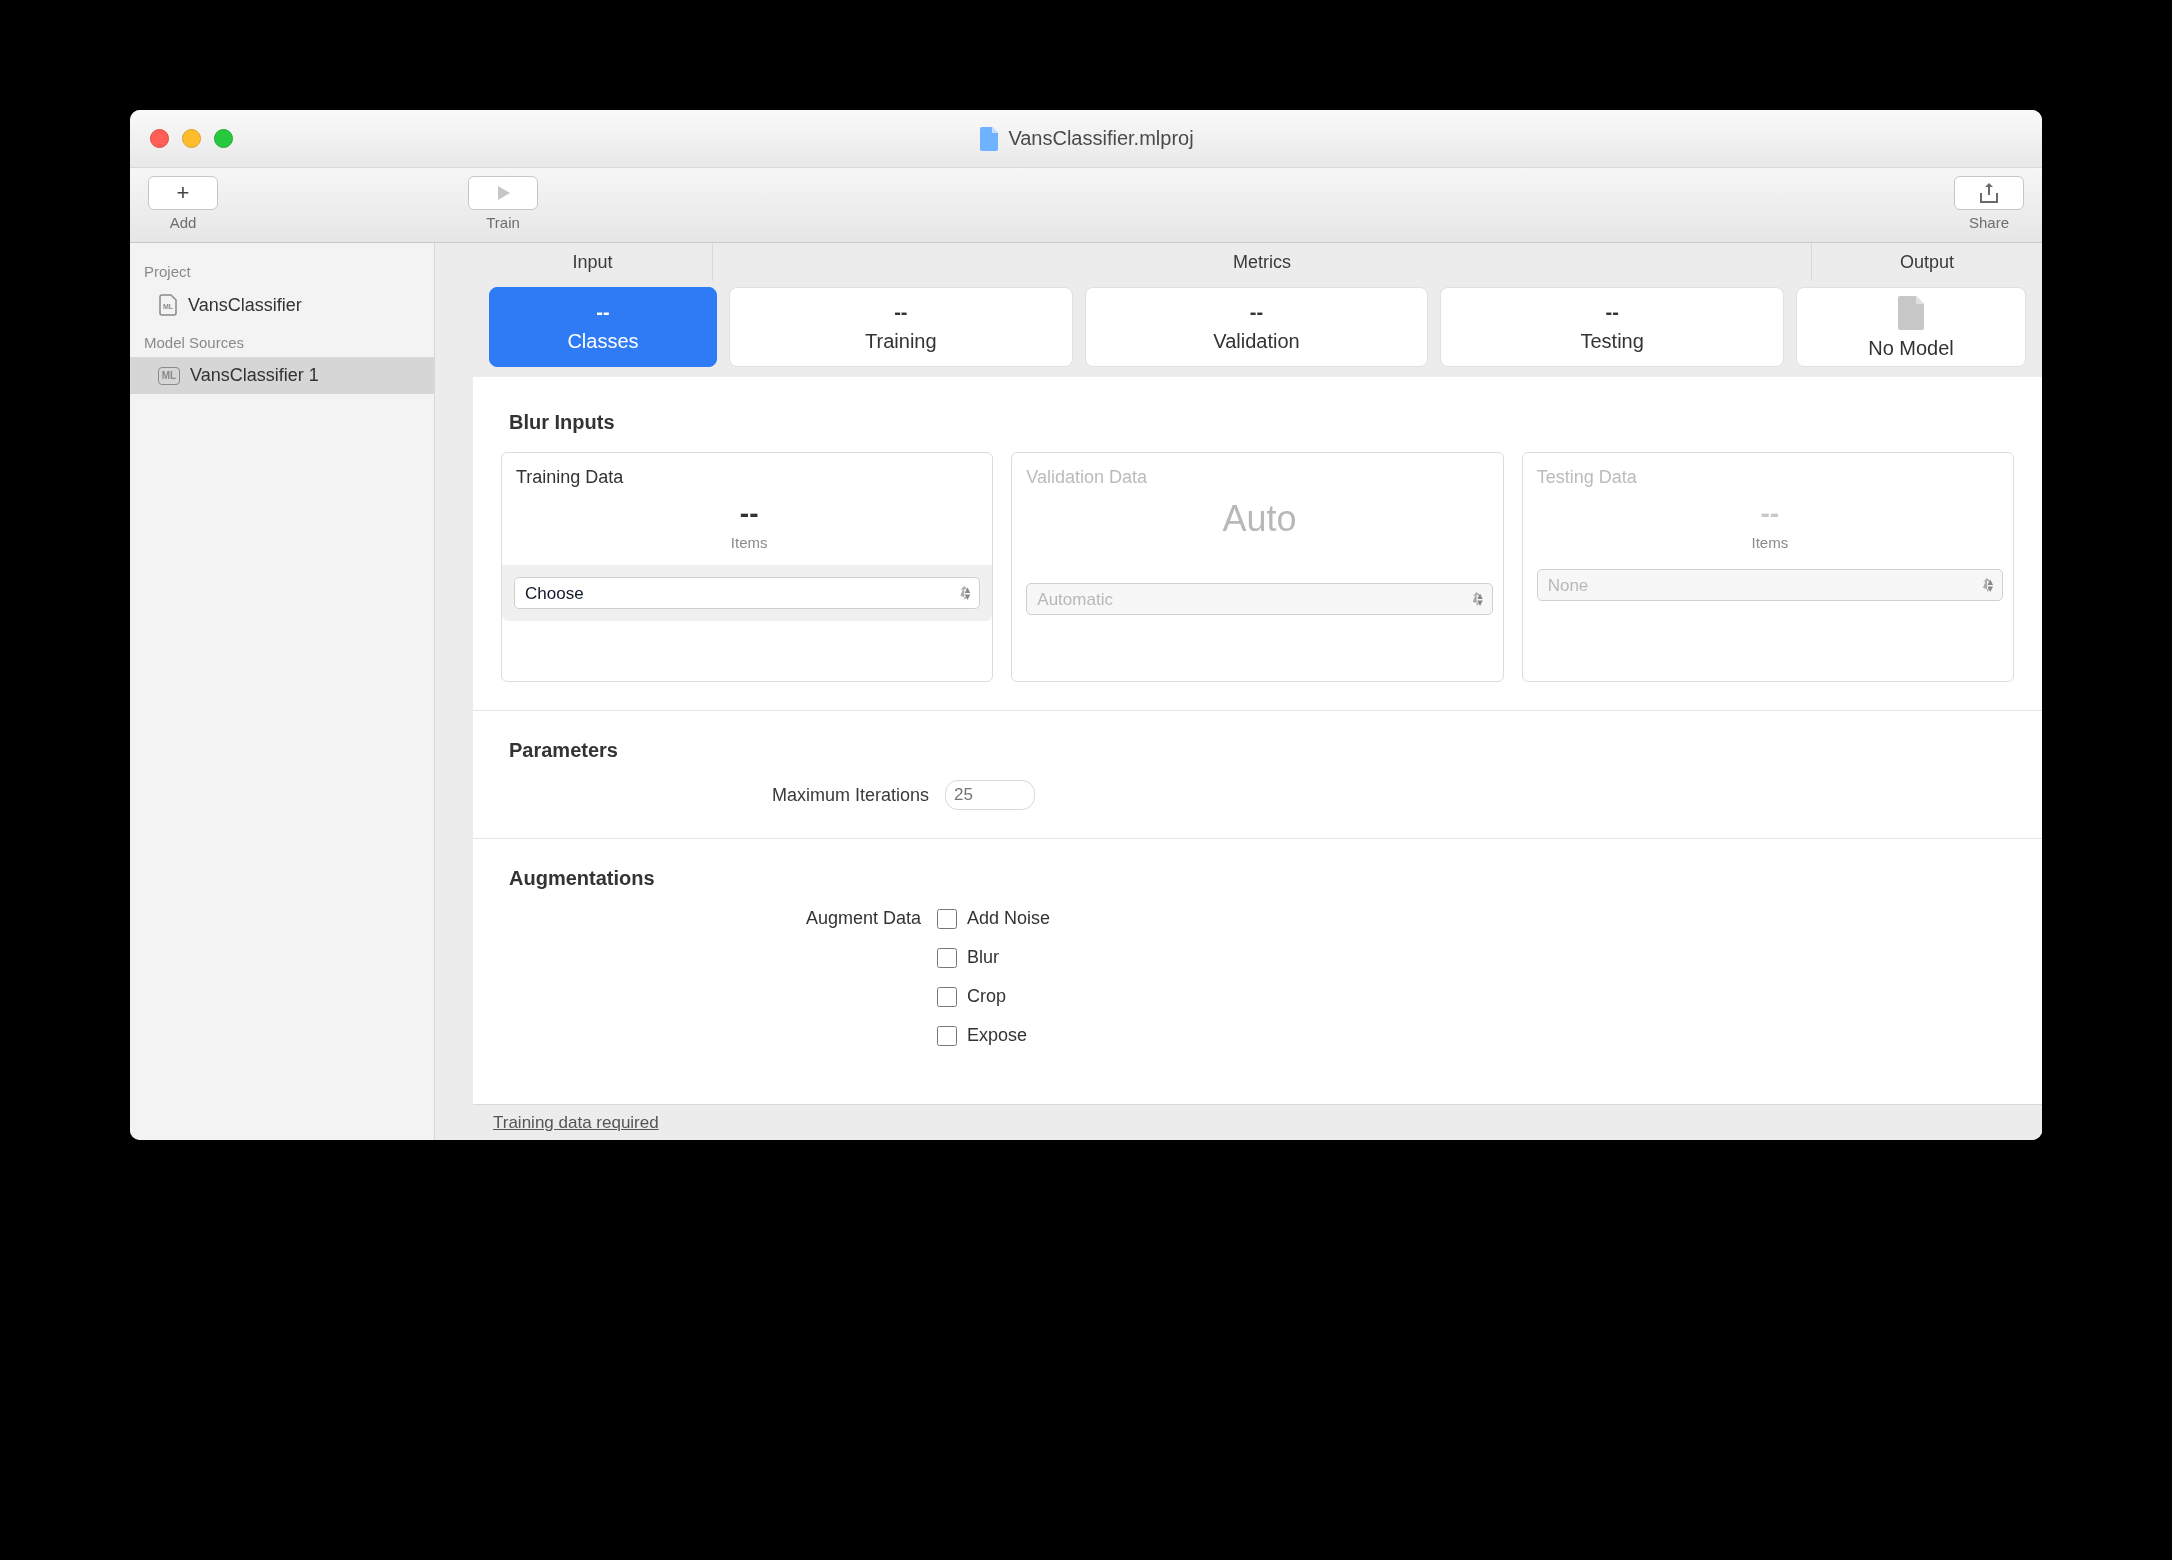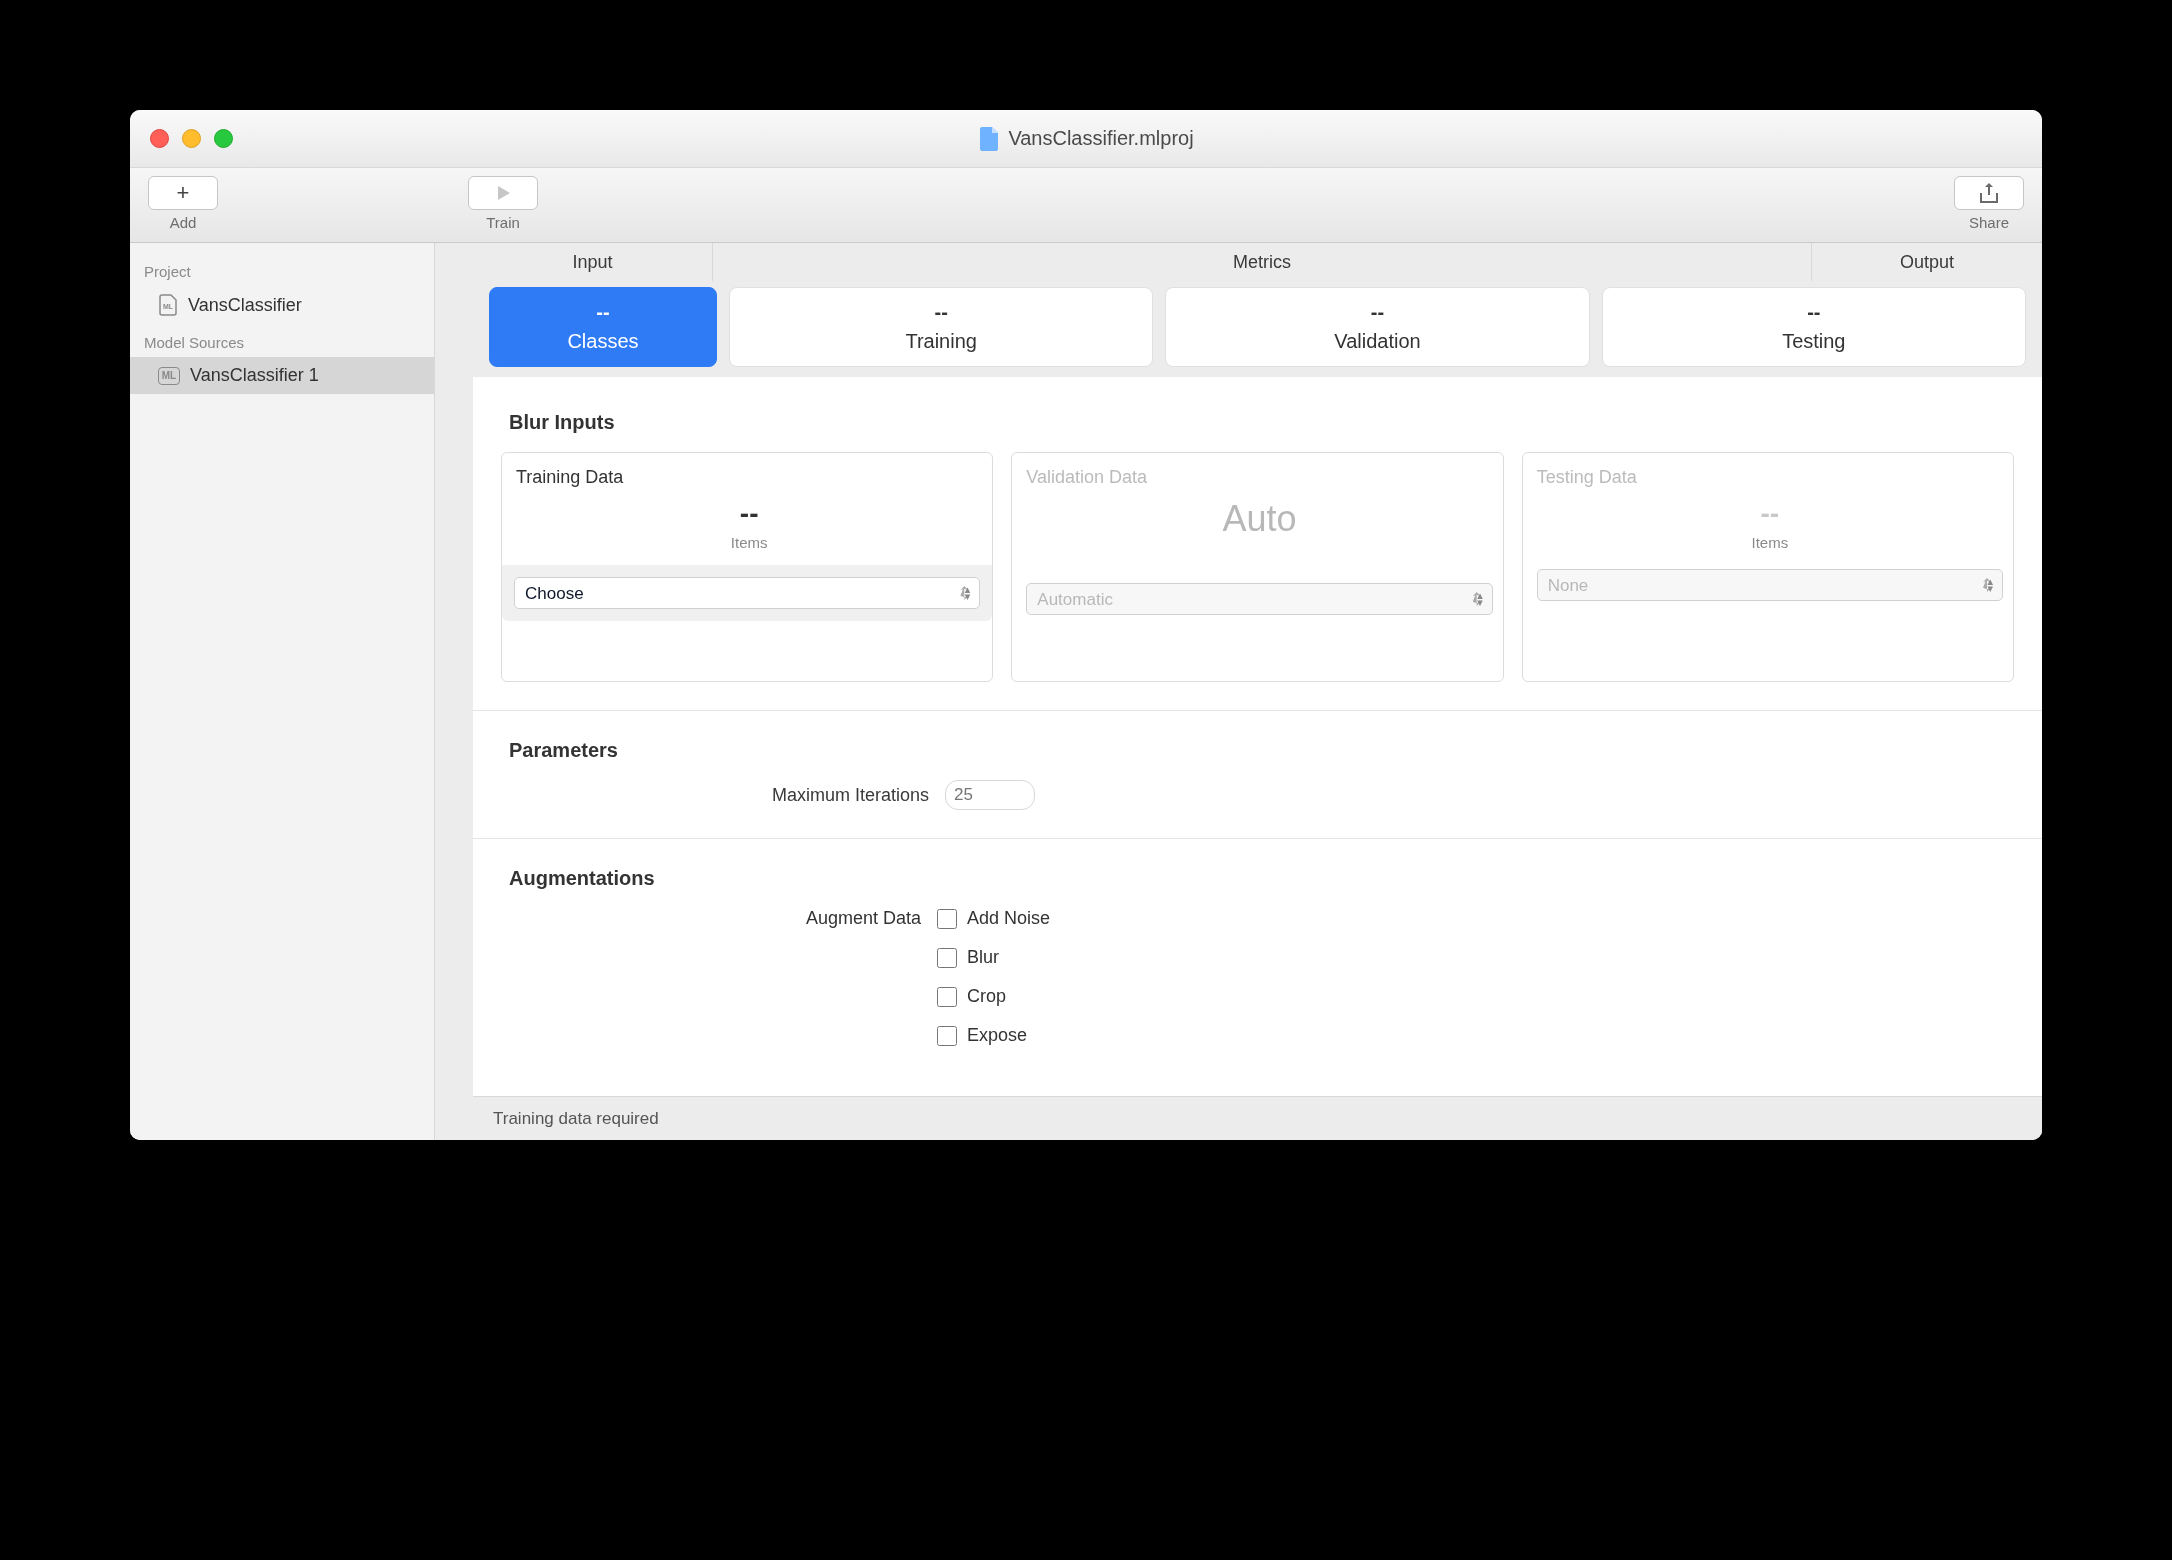--- a/index.html
+++ b/index.html
@@ -56,21 +56,21 @@
 .sel-outer .chev { position: absolute; right: 10px; top: 50%; transform: translateY(-50%); font-size: 11px; color: #888; line-height: 7px; }
 .divider { height: 1px; background: #e4e4e4; margin: 28px -28px; }
 .param-row { display: flex; align-items: center; gap: 16px; margin-left: 8px; }
 .param-row .plabel { font-size: 18px; color: #3a3a3a; width: 420px; text-align: right; }
 .param-row input[type=text] { width: 90px; height: 30px; border: 1px solid #d8d8d8; border-radius: 13px; padding: 0 8px; font-size: 17px; color: #bbb; }
 .aug-row { display: flex; gap: 16px; margin-top: 8px; }
 .aug-row .alabel { width: 420px; text-align: right; font-size: 18px; }
 .aug-list { display: flex; flex-direction: column; gap: 18px; }
 .chk { display: flex; align-items: center; gap: 10px; font-size: 18px; }
 .chk input { width: 20px; height: 20px; }
-.statusbar { height: 44px; background: #ececec; border-top: 1px solid #d8d8d8; display: flex; align-items: center; padding: 0 20px; font-size: 17px; color: #555; }
+.statusbar { height: 36px; background: #ececec; border-top: 1px solid #d8d8d8; display: flex; align-items: center; padding: 0 20px; font-size: 17px; color: #555; text-decoration: underline; }
 </style>
 </head>
 <body>
 
 <div class="window">
 
   <div class="titlebar">
     <div class="traffic">
       <div class="dot red"></div>
       <div class="dot yellow"></div>
@@ -148,20 +148,29 @@
           <div class="val">--</div>
           <div class="lbl">Training</div>
         </div>
         <div class="card">
           <div class="val">--</div>
           <div class="lbl">Validation</div>
         </div>
         <div class="card">
           <div class="val">--</div>
           <div class="lbl">Testing</div>
+        </div>
+        <div class="card output-card">
+          <span class="doc-ico">
+            <svg viewBox="0 0 30 36">
+                <path d="M4 1h16l8 8v24a2 2 0 0 1-2 2H4a2 2 0 0 1-2-2V3a2 2 0 0 1 2-2z" fill="#c7c7c7"></path>
+                <path d="M20 1v8h8" fill="#e0e0e0"></path>
+              </svg>
+          </span>
+          <div class="lbl">No Model</div>
         </div>
       </div>
 
       <div class="content">
         <div class="section-title">Blur Inputs</div>
         <div class="data-row">
           <div class="dbox training">
             <div class="db-title">Training Data</div>
             <div class="db-val">--</div>
             <div class="db-sub">Items</div>

